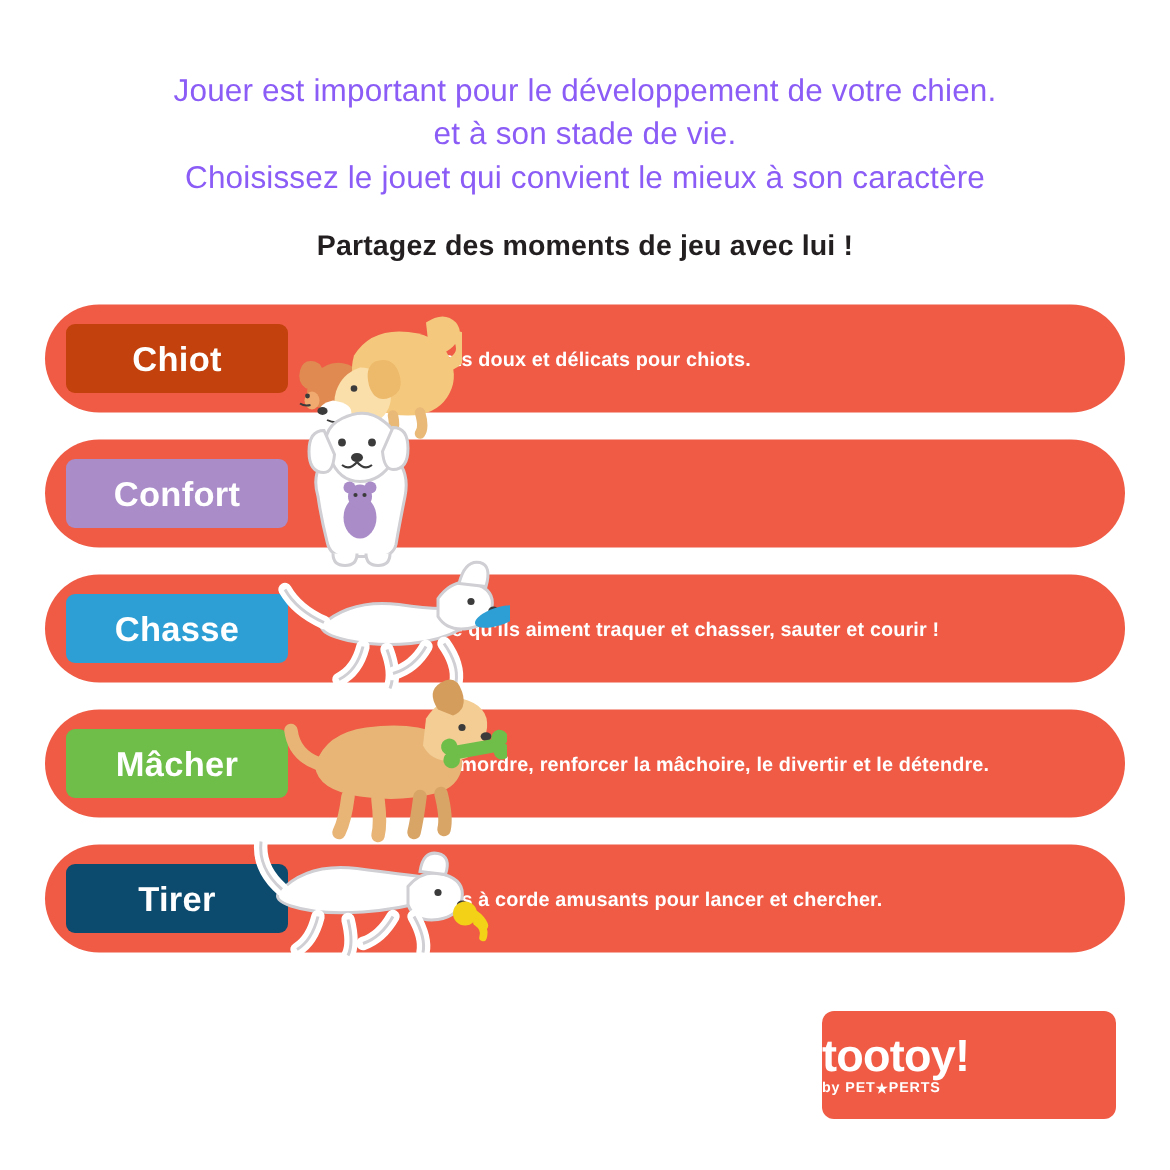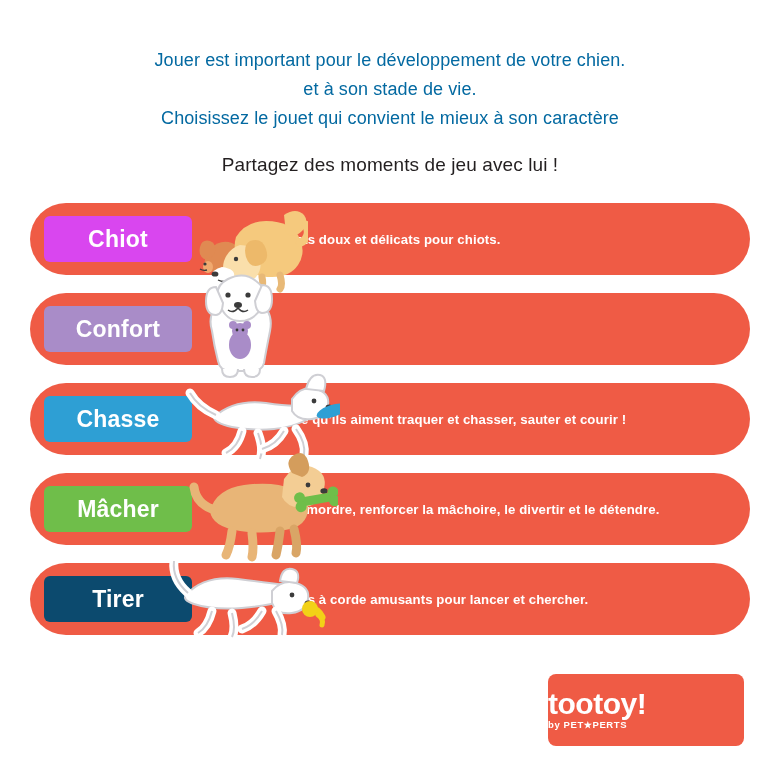--- a/index.html
+++ b/index.html
@@ -20,30 +20,30 @@
     height: 780px;
     box-sizing: border-box;
   }
 
   
   .header {
     padding: 46px 60px 0 60px;
     text-align: center;
   }
   .header .line {
-    font-size: 18px;
+    font-size: 21px;
     line-height: 29px;
     font-weight: 400;
-    color: #0369a1;
+    color: #8b5cf6;
     letter-spacing: 0.1px;
   }
   .header .cta {
     margin-top: 21px;
     font-size: 19px;
-    font-weight: 400;
+    font-weight: 700;
     color: #231f20;
     letter-spacing: 0.1px;
   }
 
   
   .rows {
     position: relative;
     margin-top: 27px;
     padding: 0 30px;
   }
@@ -142,21 +142,21 @@
   <div class="header">
     <div class="line">Jouer est important pour le développement de votre chien.</div>
     <div class="line">et à son stade de vie.</div>
     <div class="line">Choisissez le jouet qui convient le mieux à son caractère</div>
     <div class="cta">Partagez des moments de jeu avec lui !</div>
   </div>
 
   <div class="rows">
 
     <div class="row">
-      <div class="chip" style="background:#d946ef;">
+      <div class="chip" style="background:#c2410c;">
         <span class="chip-label">Chiot</span>
       </div>
       <span class="dog dog-chiot">
         <svg width="120" height="108" viewBox="0 0 120 108">
 
           <g>
             <path d="M18 86 q-4 -14 4 -22 q10 -10 22 -6 q10 4 10 16 q0 10 -6 14 z" fill="#e08a52"></path>
             <path d="M16 74 q-6 -4 -4 -12 q2 -8 10 -6 q6 2 5 10 q-1 8 -11 8z" fill="#e08a52"></path>
             <ellipse cx="20" cy="82" rx="5" ry="6" fill="#f0a96f"></ellipse>
             <circle cx="17" cy="79" r="1.6" fill="#3b3b3b"></circle>

